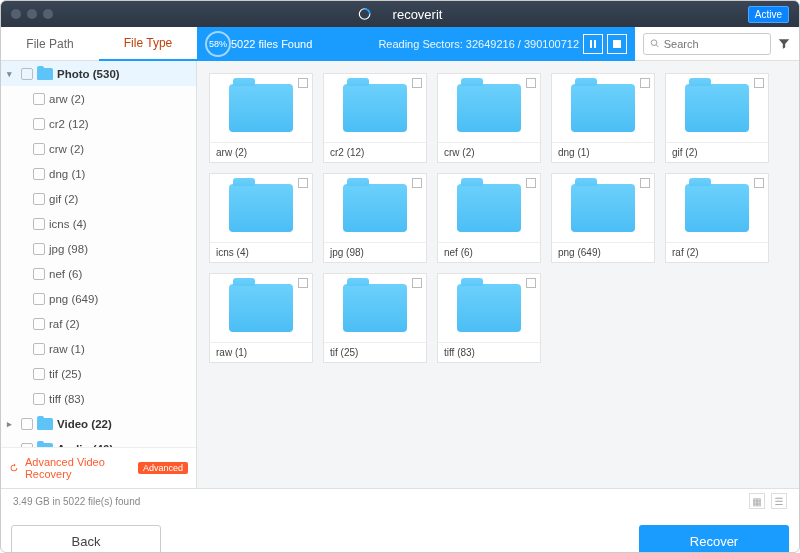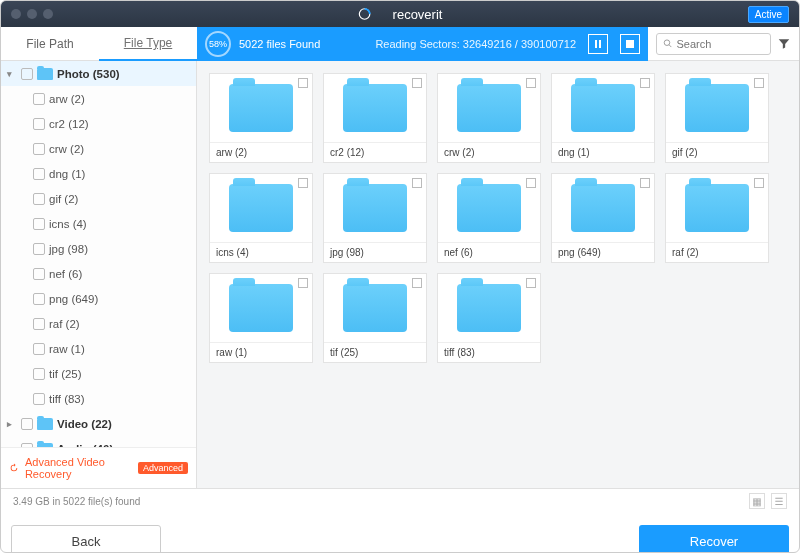--- a/index.html
+++ b/index.html
@@ -5,27 +5,27 @@
 * { margin: 0; padding: 0; box-sizing: border-box; font-family: -apple-system, "Helvetica Neue", Arial, sans-serif; }
 body { width: 800px; height: 553px; overflow: hidden; background: #fff; border: 1px solid #ccc; border-radius: 6px; position: relative; }
 .titlebar { height: 26px; background: linear-gradient(#3a4556,#2c3644); display: flex; align-items: center; padding: 0 10px; }
 .traffic { display: flex; gap: 6px; }
 .tdot { width: 10px; height: 10px; border-radius: 50%; background: #555f6f; }
 .brand { position: absolute; left: 50%; transform: translateX(-50%); color: #fff; font-size: 13px; font-weight: 500; display: flex; align-items: center; gap: 21px; }
 .brand svg { width: 14px; height: 14px; }
 .active-badge { margin-left: auto; background: #0a84ff; color: #fff; font-size: 10px; padding: 2px 6px; border-radius: 2px; border:1px solid #4aa8ff;text-align:center; }
 .toolbar { height: 34px; display: flex; }
 .tab { width: 98px; display: flex; align-items: center; justify-content: center; font-size: 12px; color: #666; cursor: pointer; border-bottom: 1px solid #e0e0e0; }
-.tab.active { color: #737373; border-bottom: 2px solid #1a9cff; text-decoration: underline; }
-.scanbar { flex: 1; background: #1a9cff; color: #fff; display: flex; align-items: center; font-size: 11px; padding: 0 8px; gap: 8px; position: relative; }
+.tab.active { color: #c2410c; border-bottom: 2px solid #1a9cff; }
+.scanbar { flex: 1; background: #1a9cff; color: #fff; display: flex; align-items: center; font-size: 11px; padding: 0 8px; position: relative; }
 .pct { width: 26px; height: 26px; border-radius: 50%; border: 2px solid rgba(255,255,255,.6); display: flex; align-items: center; justify-content: center; font-size: 9px; }
 .scanbar .rs { margin-left: auto; opacity: .9; }
 .ctrlbtn { width: 20px; height: 20px; border: 1px solid #fff; display: flex; align-items: center; justify-content: center; margin-left: 4px; }
 .searchwrap { background: #fff; height: 34px; display: flex; align-items: center; padding: 0 8px; border-bottom: 1px solid #e0e0e0; gap: 6px; }
-.searchbox { border: 1px solid #ccc; border-radius: 3px; height: 22px; width: 115px; display: flex; align-items: center; padding: 0 6px; gap: 4px; }
+.searchbox { border: 1px solid #ccc; border-radius: 3px; height: 22px; width: 128px; display: flex; align-items: center; padding: 0 6px; gap: 4px; }
 .searchbox input { border: 0; outline: 0; width: 100%; font-size: 11px; }
 
 .main { display: flex; height: 427px; }
 .sidebar { width: 196px; border-right: 1px solid #e0e0e0; overflow: auto; font-size: 11.5px; background: #fdfdfd; position:relative;}
 .node { display: flex; align-items: center; height: 25px; padding: 0 6px; gap: 4px; color: #333; cursor: pointer; }
 .node.root { background: #eaf6ff; font-weight: 600; }
 .node .arrow { width: 10px; color: #888; font-size: 9px; }
 .node .cb { width: 12px; height: 12px; border: 1px solid #bbb; border-radius: 2px; flex-shrink: 0; }
 .node .ficon { width: 16px; height: 12px; background: #5ec4f7; border-radius: 2px 2px 1px 1px; position: relative; flex-shrink:0;}
 .node .ficon::before { content:""; position:absolute; top:-2px; left:0; width:7px; height:3px; background:#5ec4f7; border-radius:2px 2px 0 0;}

